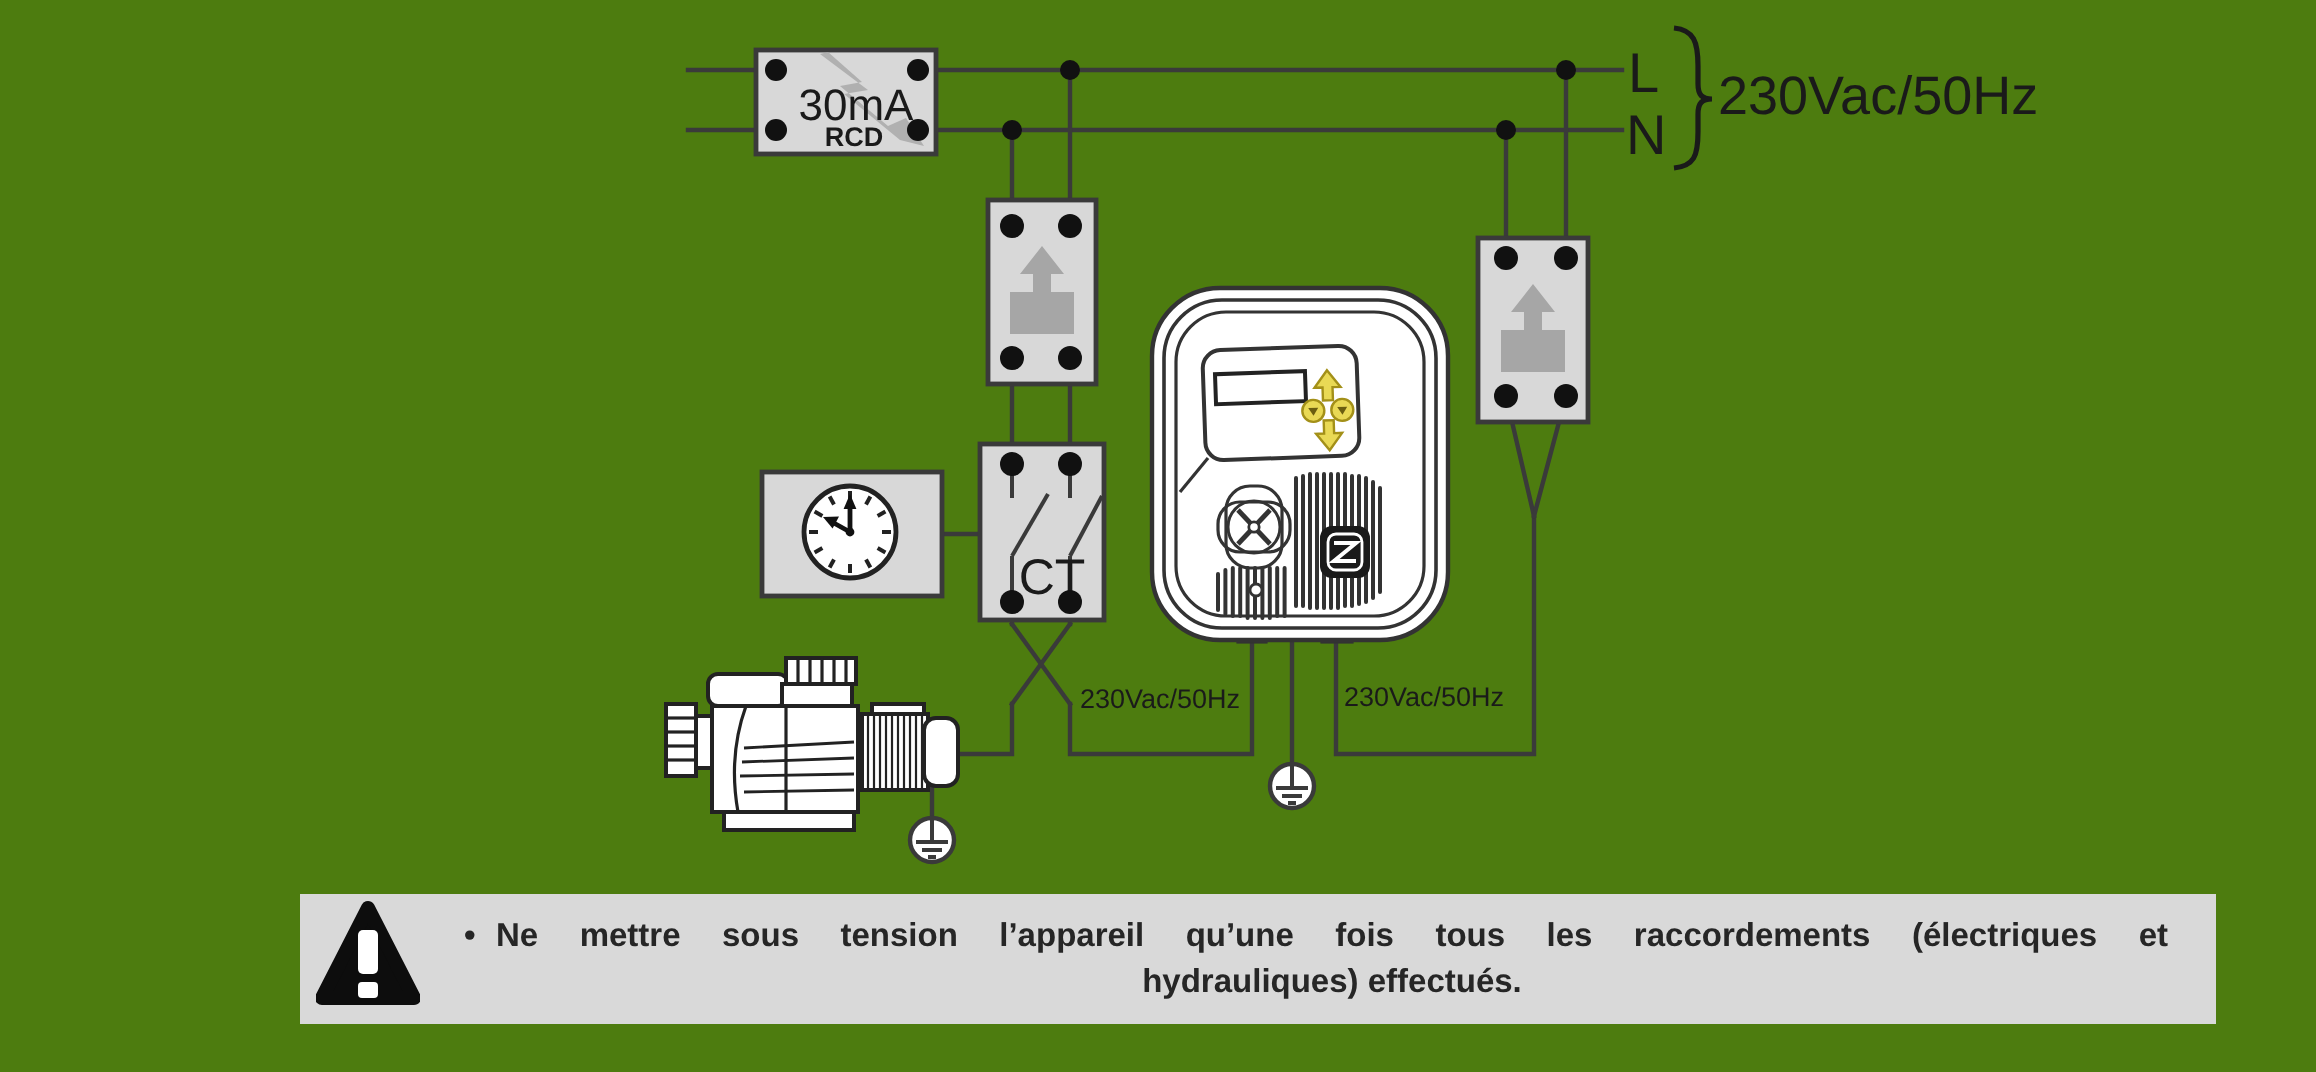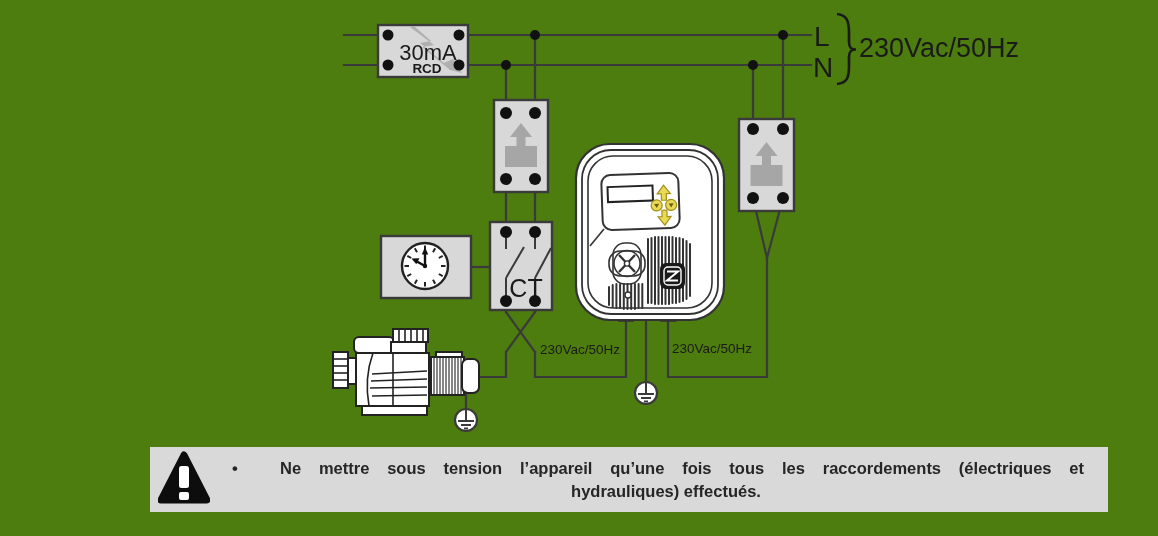--- a/index.html
+++ b/index.html
@@ -16,21 +16,21 @@
   .btn{fill:#e9d955;stroke:#a39018;stroke-width:1.2;}
   
   .warnbar{position:absolute;left:150px;top:447px;width:958px;height:65px;background:#d9d9d9;
            display:flex;align-items:center;}
   .warnicon{flex:0 0 auto;margin-left:8px;margin-top:2px;}
   .warntext{flex:0 0 auto;margin-left:22px;width:852px;color:#262626;font-weight:bold;
             font-size:16.5px;line-height:23px;}
   .warnrow{display:flex;}
   .bullet{width:16px;flex:0 0 auto;}
   .wlines{flex:1;}
-  .l1{text-align:justify;text-align-last:justify;margin-left:32px;}
+  .l1{text-align:justify;text-align-last:justify;}
   .l2{text-align:center;}
 </style>
 </head>
 <body>
 
 <div id="canvas">
 
 <svg width="1158" height="536" viewBox="0 0 1158 536">
 
   <g>

